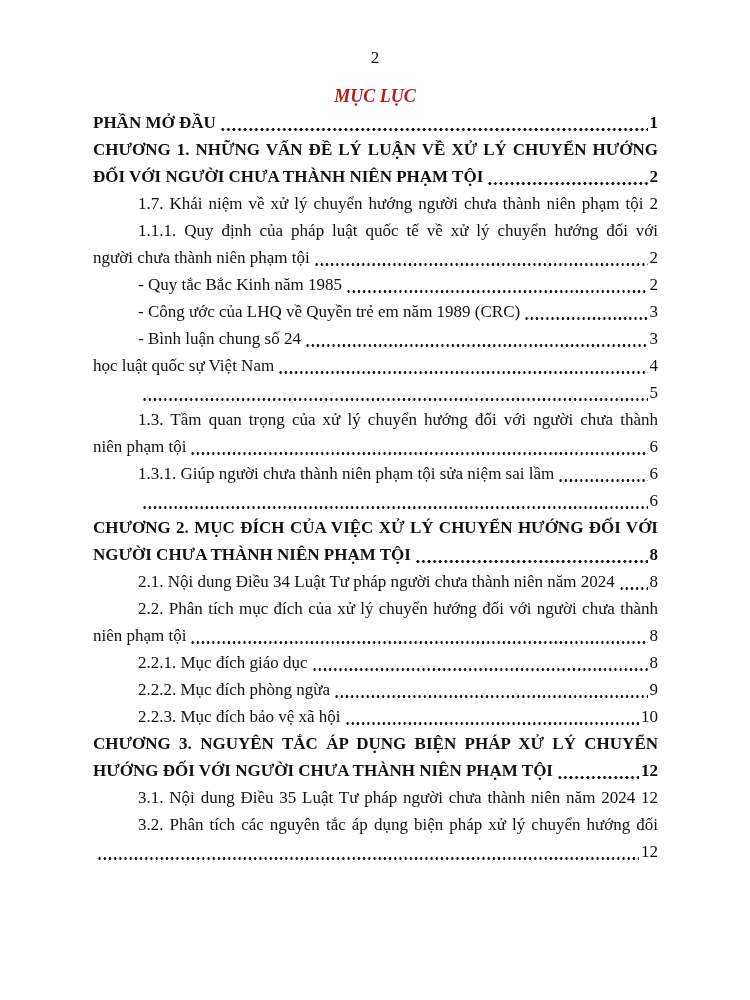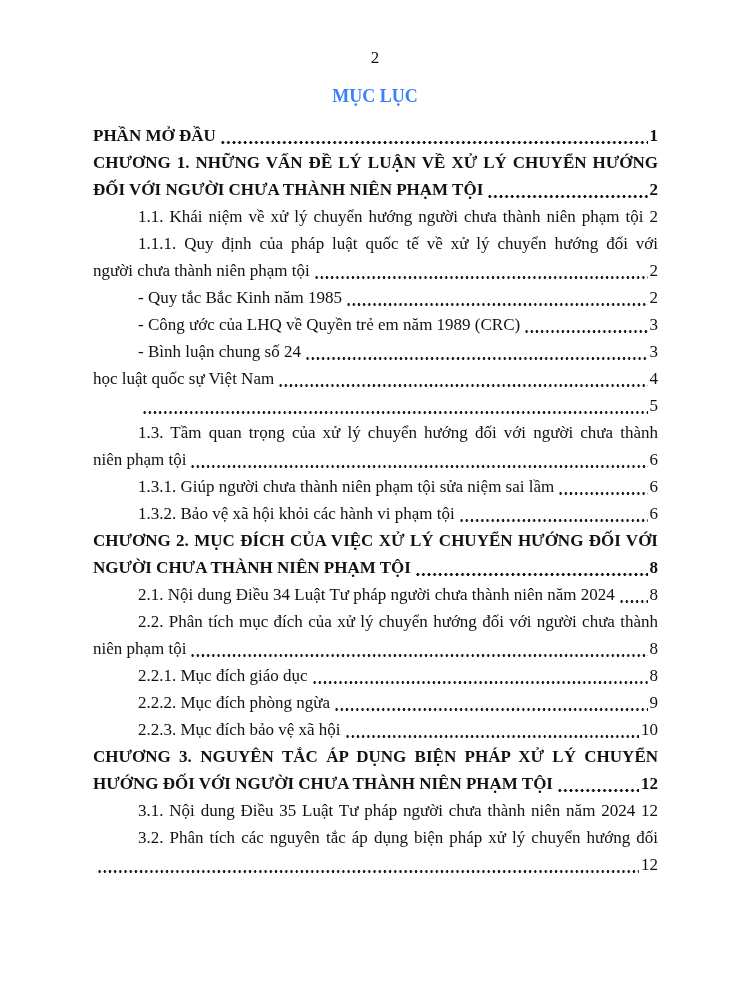--- a/index.html
+++ b/index.html
@@ -14,21 +14,21 @@
   }
   .pageno{
     position:absolute;top:44px;left:0;width:750px;height:27px;
     line-height:27px;text-align:center;font-size:17px;
   }
   .doc-title{
     position:absolute;top:83px;left:0;width:750px;height:27px;
     line-height:27px;text-align:center;font-size:18px;font-weight:700;
   }
   .toc{
-    position:absolute;top:122px;left:93px;width:565px;
+    position:absolute;top:109px;left:93px;width:565px;
     font-size:17px;
   }
   .line{
     display:flex;align-items:stretch;
     height:27px;line-height:27px;
     box-sizing:border-box;
     white-space:pre;
   }
   .line .t{flex:0 0 auto;white-space:pre;}
   .line .pg{flex:0 0 auto;white-space:pre;}
@@ -58,31 +58,31 @@
   .just.ind{padding-left:0;text-indent:45px;}
   .just .t,.just .pg{white-space:normal;}
 </style>
 </head>
 <body>
 
 <div class="sheet">
 
   <div class="pageno">2</div>
 
-  <div class="doc-title" style="color: #3b82f6;">MỤC LỤC</div>
+  <div class="doc-title" style="color: #b91c1c; font-style: italic;">MỤC LỤC</div>
 
   <div class="toc">
 
     <div class="line bold"><span class="t">PHẦN MỞ ĐẦU</span><span class="leader"></span><span class="pg">1</span></div>
 
     <div class="line just bold"><span class="t">CHƯƠNG 1. NHỮNG VẤN ĐỀ LÝ LUẬN VỀ XỬ LÝ CHUYỂN HƯỚNG</span></div>
 
     <div class="line bold"><span class="t">ĐỐI VỚI NGƯỜI CHƯA THÀNH NIÊN PHẠM TỘI</span><span class="leader"></span><span class="pg">2</span></div>
 
-    <div class="line just ind"><span class="t">1.1. Khái niệm về xử lý chuyển hướng người chưa thành niên phạm tội</span> <span class="pg">2</span></div>
+    <div class="line just ind"><span class="t">1.7. Khái niệm về xử lý chuyển hướng người chưa thành niên phạm tội</span> <span class="pg">2</span></div>
 
     <div class="line just ind"><span class="t">1.1.1. Quy định của pháp luật quốc tế về xử lý chuyển hướng đối với</span></div>
 
     <div class="line"><span class="t">người chưa thành niên phạm tội</span><span class="leader"></span><span class="pg">2</span></div>
 
     <div class="line ind"><span class="t">- Quy tắc Bắc Kinh năm 1985</span><span class="leader"></span><span class="pg">2</span></div>
 
     <div class="line ind"><span class="t">- Công ước của LHQ về Quyền trẻ em năm 1989 (CRC)</span><span class="leader"></span><span class="pg">3</span></div>
 
     <div class="line ind"><span class="t">- Bình luận chung số 24</span><span class="leader"></span><span class="pg">3</span></div>
@@ -91,21 +91,21 @@
     <div class="line"><span class="t">học luật quốc sự Việt Nam</span><span class="leader"></span><span class="pg">4</span></div>
 
     <div class="line ind"><span class="leader"></span><span class="pg">5</span></div>
 
     <div class="line just ind"><span class="t">1.3. Tầm quan trọng của xử lý chuyển hướng đối với người chưa thành</span></div>
 
     <div class="line"><span class="t">niên phạm tội</span><span class="leader"></span><span class="pg">6</span></div>
 
     <div class="line ind"><span class="t">1.3.1. Giúp người chưa thành niên phạm tội sửa niệm sai lầm</span><span class="leader"></span><span class="pg">6</span></div>
 
-    <div class="line ind"><span class="t">1.3.2. Bảo vệ xã hội khỏi các hành vi phạm tội</span><span class="leader"></span><span class="pg">6</span></div>
+    <div class="line ind"><span class="leader"></span><span class="pg">6</span></div>
 
     <div class="line just bold"><span class="t">CHƯƠNG 2. MỤC ĐÍCH CỦA VIỆC XỬ LÝ CHUYỂN HƯỚNG ĐỐI VỚI</span></div>
 
     <div class="line bold"><span class="t">NGƯỜI CHƯA THÀNH NIÊN PHẠM TỘI</span><span class="leader"></span><span class="pg">8</span></div>
 
     <div class="line ind"><span class="t">2.1. Nội dung Điều 34 Luật Tư pháp người chưa thành niên năm 2024</span><span class="leader"></span><span class="pg">8</span></div>
 
     <div class="line just ind"><span class="t">2.2. Phân tích mục đích của xử lý chuyển hướng đối với người chưa thành</span></div>
 
     <div class="line"><span class="t">niên phạm tội</span><span class="leader"></span><span class="pg">8</span></div>

